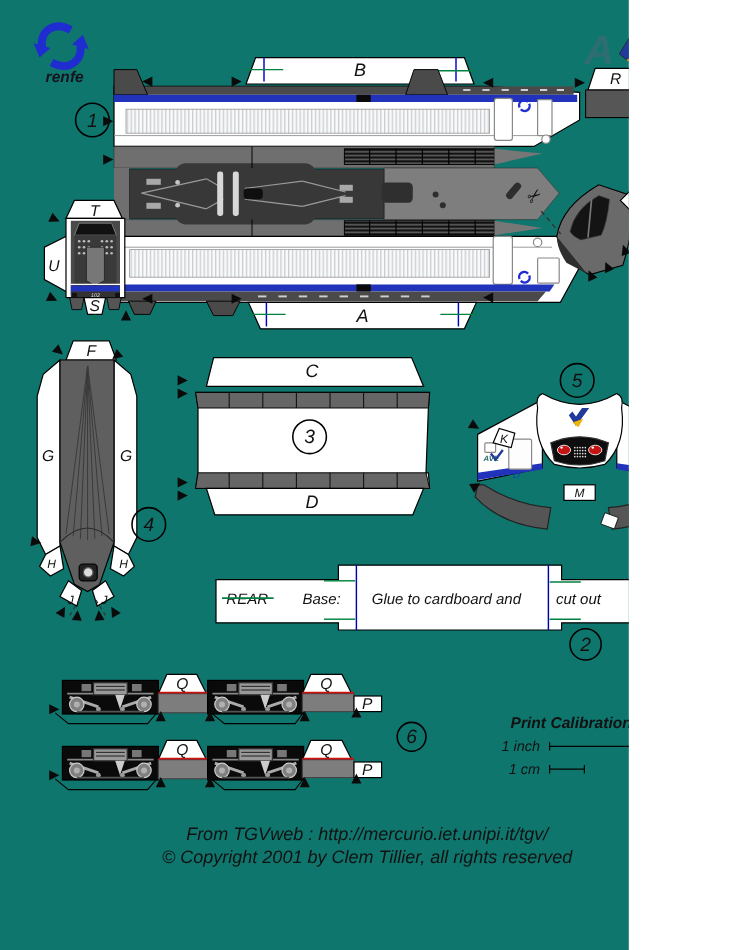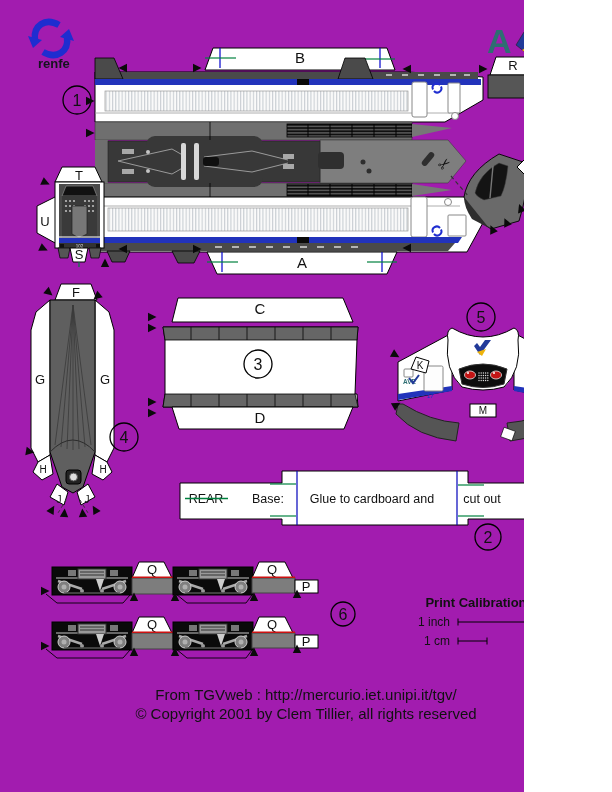--- a/index.html
+++ b/index.html
@@ -1,17 +1,17 @@
 <!DOCTYPE html>
 <html><head>
 <meta charset="utf-8">
 <style>
   html,body{margin:0;padding:0;background:#fff;}
-  .sheet{position:relative;width:524px;height:792px;background:#a21caf;overflow:hidden;
-         font-family:"Liberation Sans",sans-serif;}
+  .sheet{position:relative;width:524px;height:792px;background:#0f766e;overflow:hidden;
+         font-family:"Liberation Sans",sans-serif;font-style:italic;}
   svg text{font-family:"Liberation Sans",sans-serif;fill:#111;}
   .flap{font-size:13px;}
   .flapBig{font-size:15px;}
   .flapSm{font-size:10px;}
   .circNum{font-size:16px;}
   .base-txt{font-size:12.5px;}
   .cal-title{font-size:13px;font-weight:bold;}
   .cal-lbl{font-size:12px;}
   .footer-txt{font-size:15px;}
   .brandA{font-size:34px;font-weight:800;fill:#2e6e72;}

